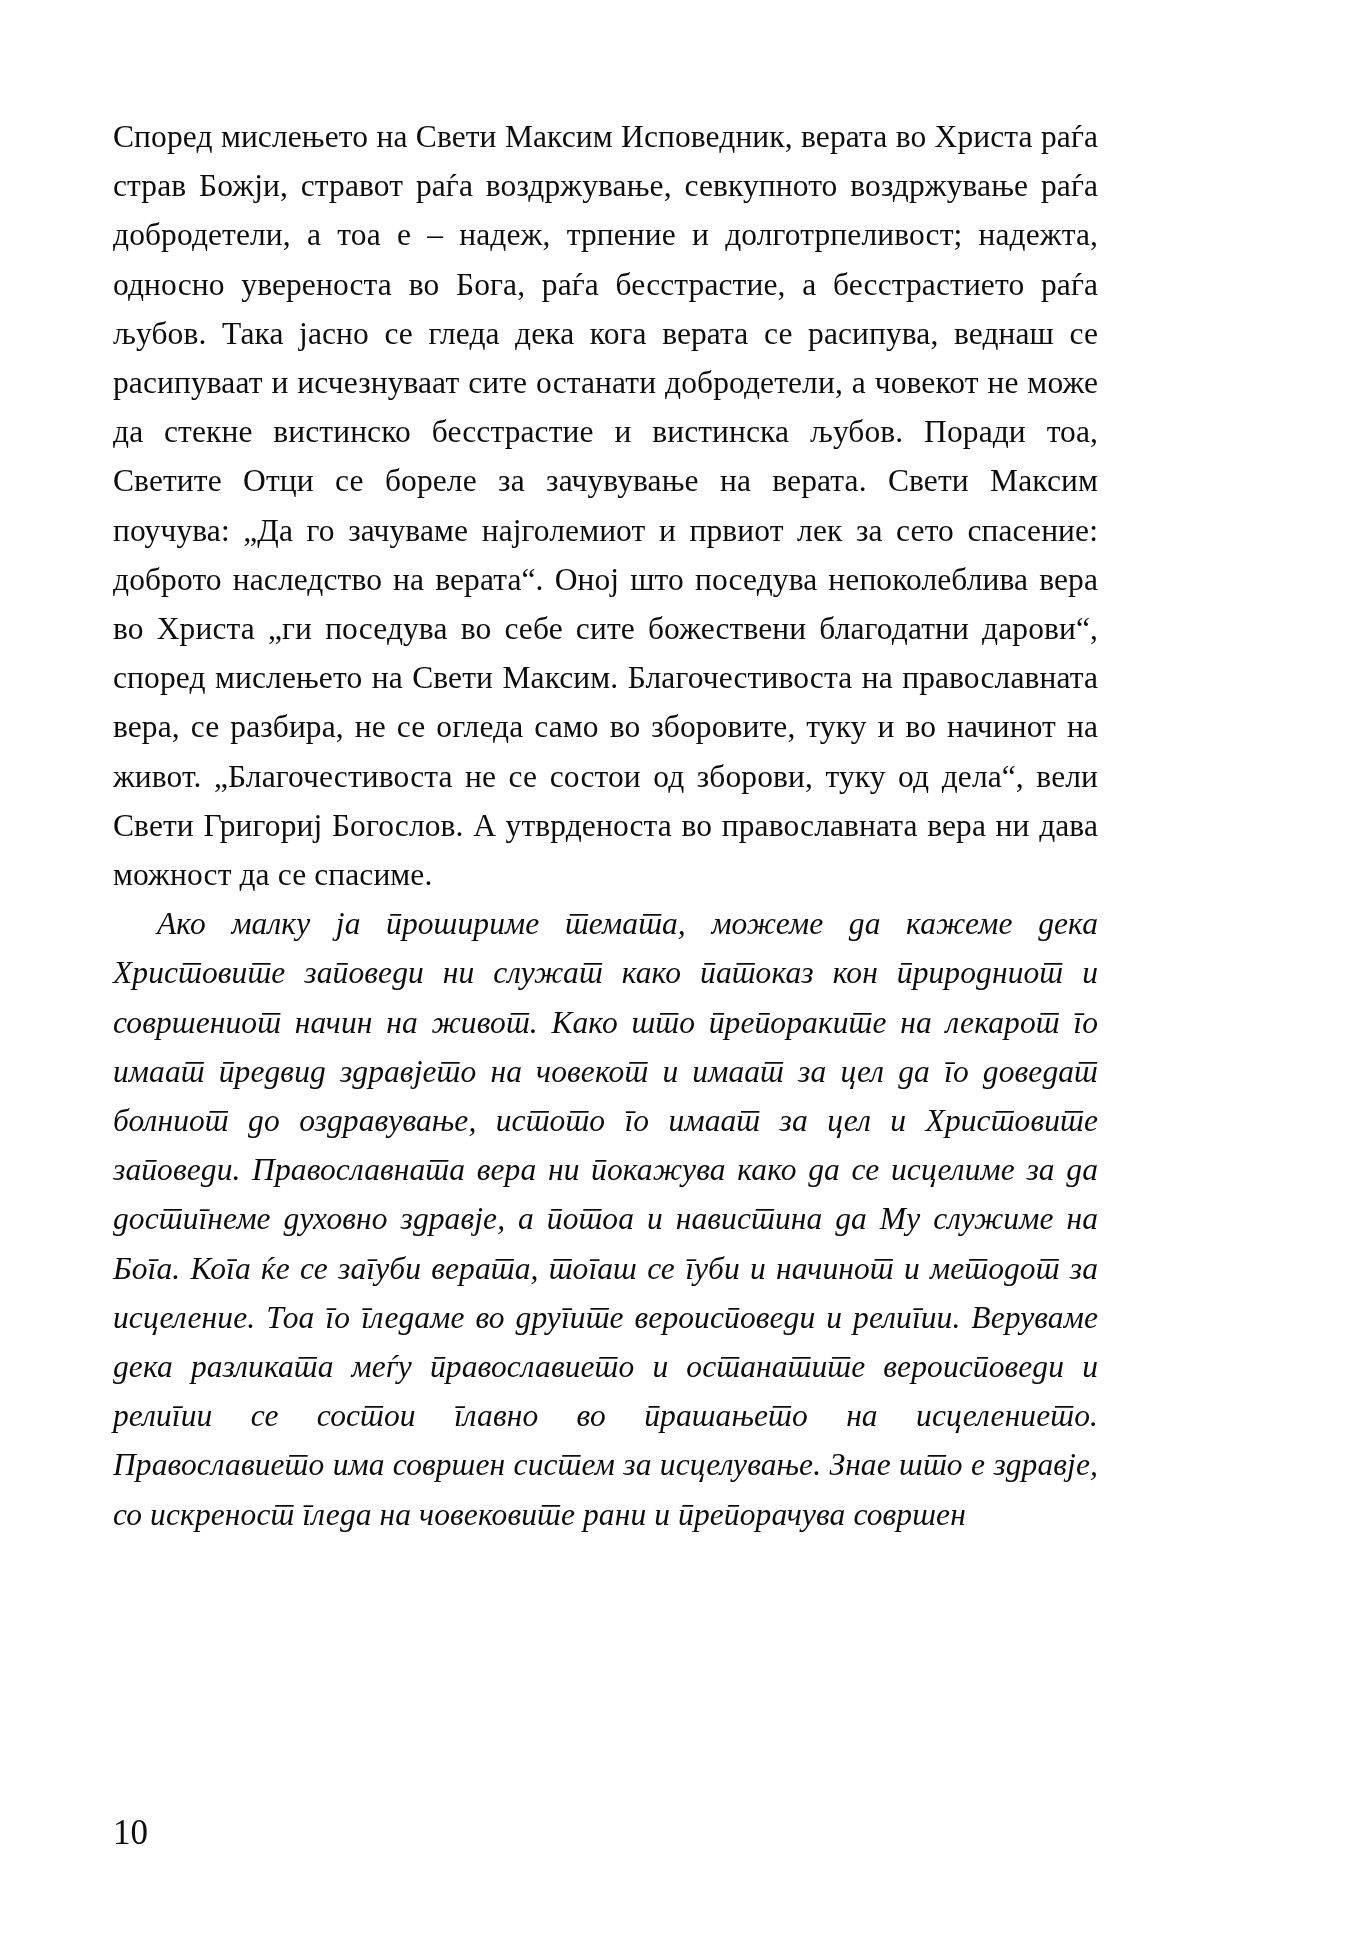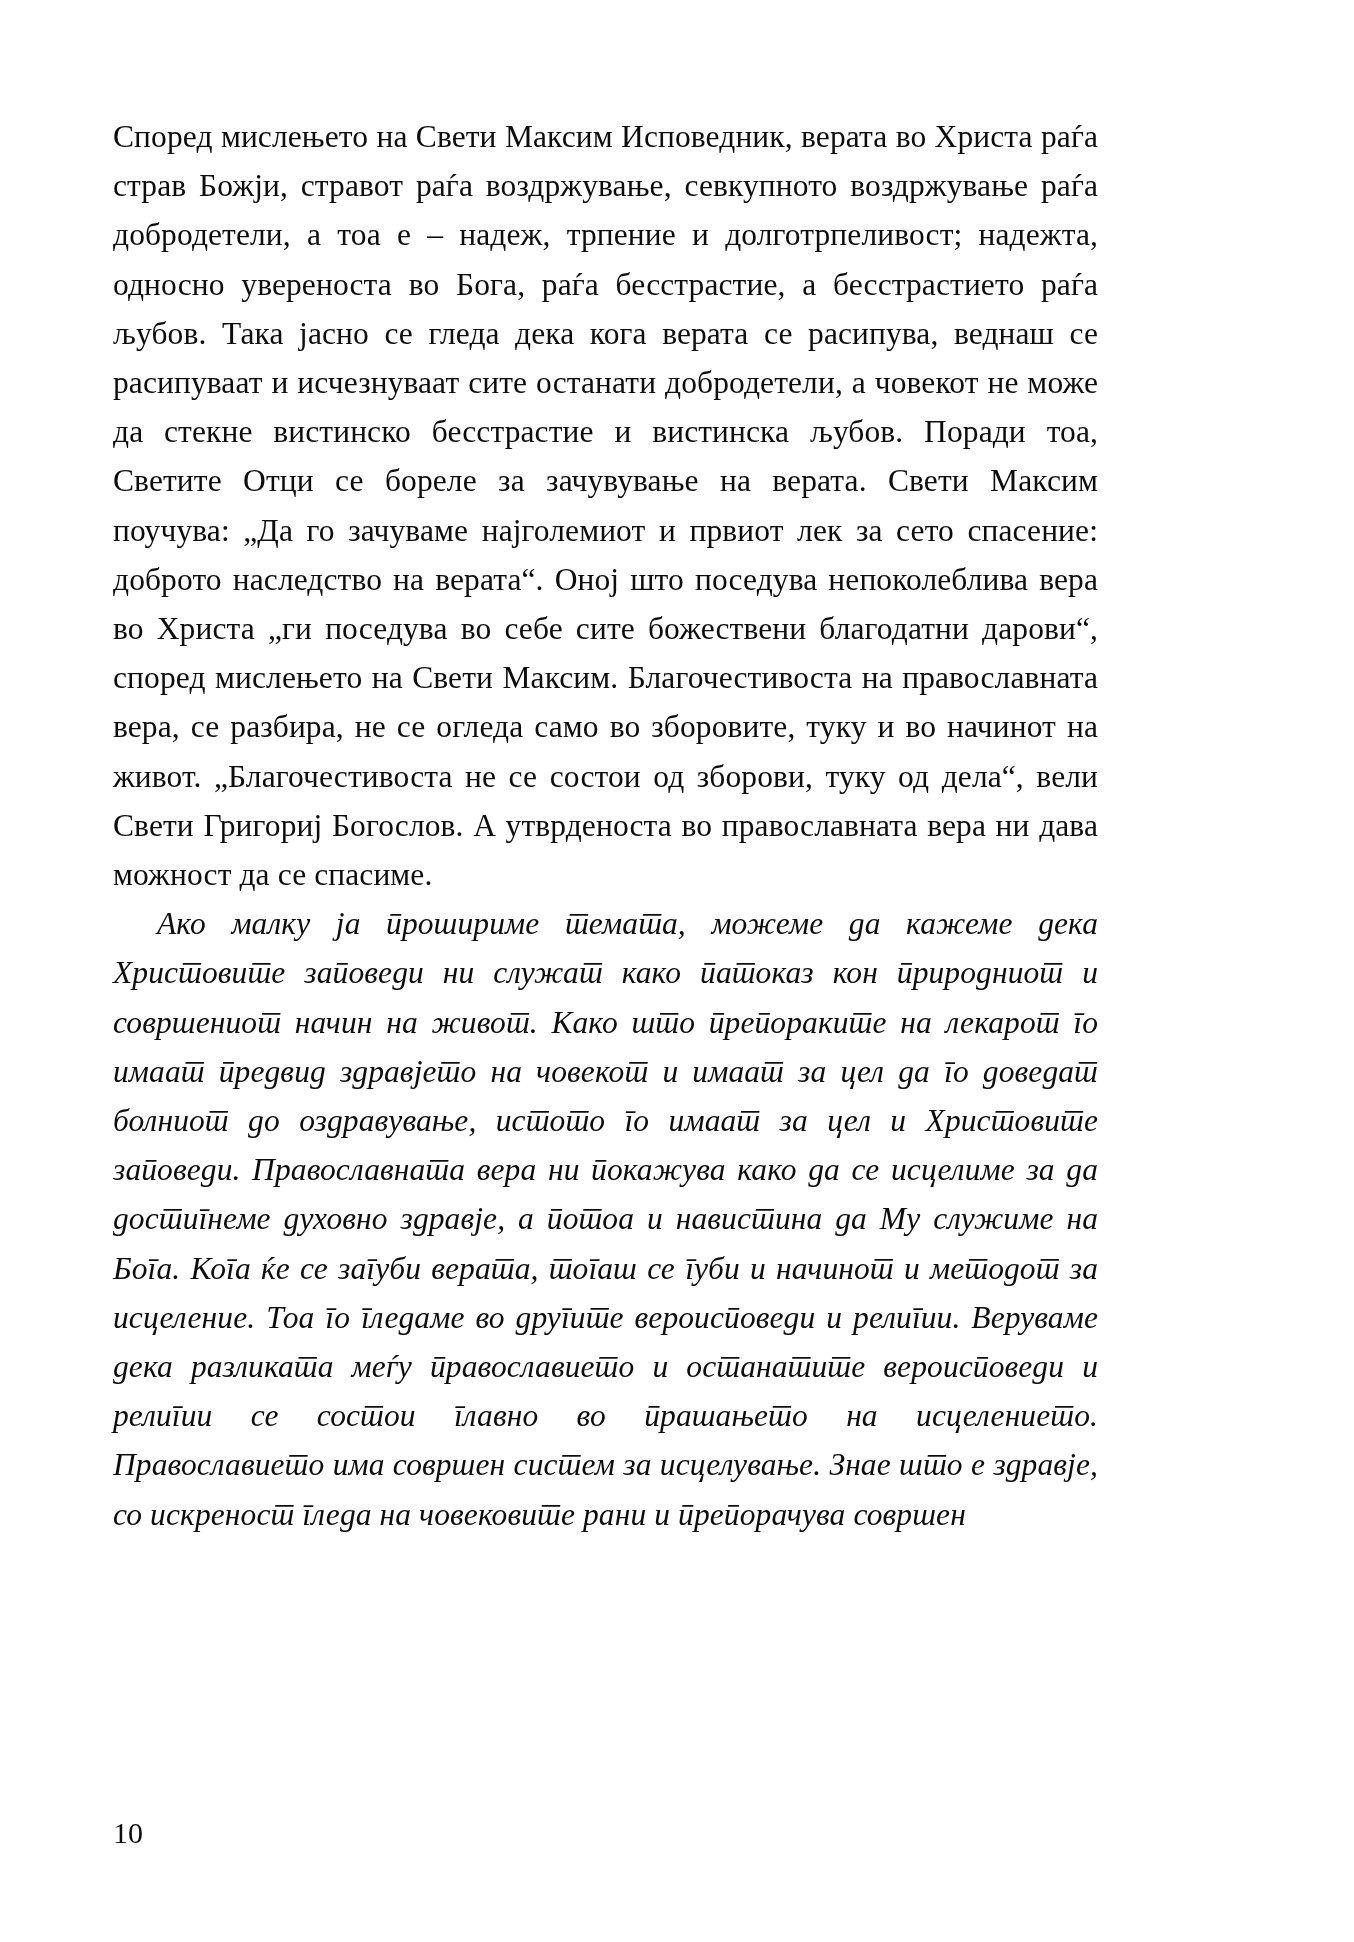--- a/index.html
+++ b/index.html
@@ -34,21 +34,21 @@
     margin: 0;
   }
   .body-text p.indent {
     text-indent: 44px;
     font-style: italic;
   }
   .page-number {
     position: absolute;
     left: 113px;
     bottom: 94px;
-    font-size: 30px;
+    font-size: 35px;
     line-height: 30px;
     color: #0d0d0d;
   }
 </style>
 </head>
 <body>
 
 <div class="page">
   <div class="body-text">
     <p>Според мислењето на Свети Максим Исповедник, верата во Христа раѓа страв Божји, стравот раѓа воздржување, севкупното воздржување раѓа добродетели, а тоа е – надеж, трпение и долготрпеливост; надежта, односно увереноста во Бога, раѓа бесстрастие, а бесстрастието раѓа љубов. Така јасно се гледа дека кога верата се расипува, веднаш се расипуваат и исчезнуваат сите останати добродетели, а човекот не може да стекне вистинско бесстрастие и вистинска љубов. Поради тоа, Светите Отци се бореле за зачувување на верата. Свети Максим поучува: „Да го зачуваме најголемиот и првиот лек за сето спасение: доброто наследство на верата“. Оној што поседува непоколеблива вера во Христа „ги поседува во себе сите божествени благодатни дарови“, според мислењето на Свети Максим. Благочестивоста на православната вера, се разбира, не се огледа само во зборовите, туку и во начинот на живот. „Благочестивоста не се состои од зборови, туку од дела“, вели Свети Григориј Богослов. А утврденоста во православната вера ни дава можност да се спасиме.</p>

